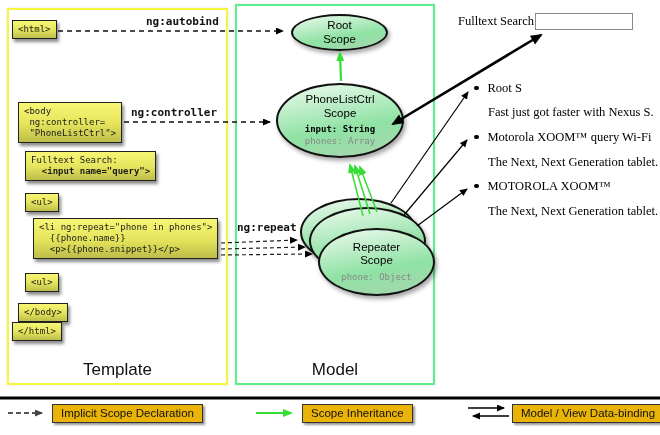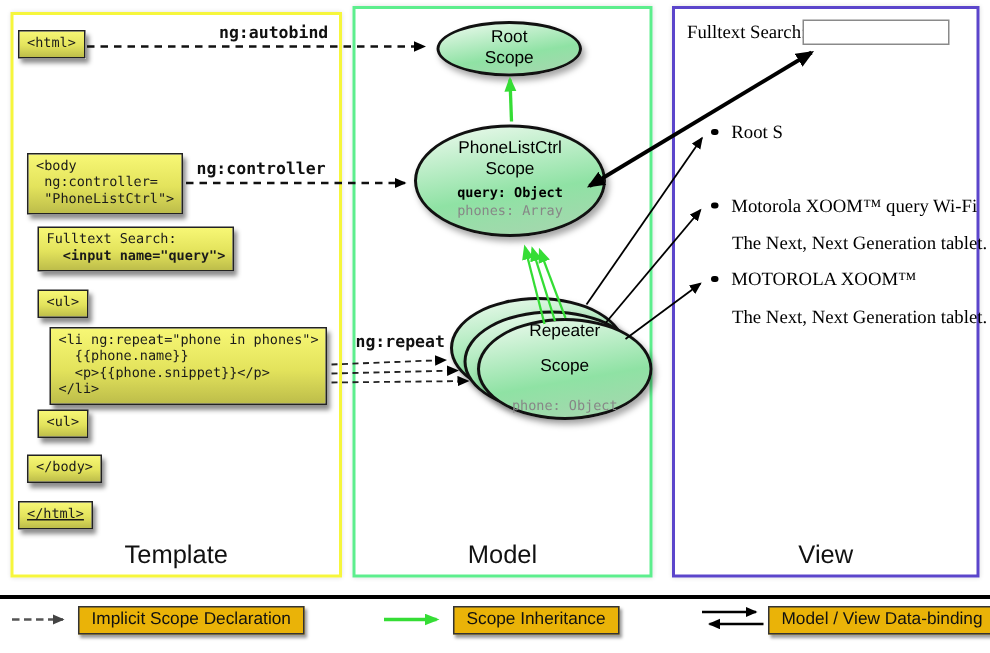--- a/index.html
+++ b/index.html
@@ -60,87 +60,84 @@
 <body>
 
 <div class="canvas">
 
   <div class="panel template">
     <div class="panel-label">Template</div>
   </div>
   <div class="panel model">
     <div class="panel-label">Model</div>
   </div>
-  <div class="panel view">
-    <div class="panel-label">View</div>
-  </div>
 
   <div class="codebox" style="left:12px;top:20px;text-align:center;">
     <div>&lt;html&gt;</div>
   </div>
   <div class="codebox" style="left:18px;top:102px;">
     <div>&lt;body</div>
     <div> ng:controller=</div>
     <div> "PhoneListCtrl"&gt;</div>
   </div>
   <div class="codebox" style="left:25px;top:151px;">
     <div>Fulltext Search:</div>
     <div class="b">  &lt;input name="query"&gt;</div>
   </div>
   <div class="codebox" style="left:25px;top:193px;">
     <div>&lt;ul&gt;</div>
   </div>
   <div class="codebox" style="left:33px;top:218px;">
     <div>&lt;li ng:repeat="phone in phones"&gt;</div>
     <div>  {{phone.name}}</div>
     <div>  &lt;p&gt;{{phone.snippet}}&lt;/p&gt;</div>
-    <div>&lt;/li&gt;</div>
   </div>
   <div class="codebox" style="left:25px;top:273px;">
     <div>&lt;ul&gt;</div>
   </div>
   <div class="codebox" style="left:18px;top:303px;">
     <div>&lt;/body&gt;</div>
   </div>
-  <div class="codebox" style="left:12px;top:334px;text-decoration:underline;">
+  <div class="codebox" style="left:12px;top:322px;">
     <div>&lt;/html&gt;</div>
   </div>
 
   <div class="arrow-label" style="left:146px;top:15px;">ng:autobind</div>
   <div class="arrow-label" style="left:131px;top:106px;">ng:controller</div>
   <div class="arrow-label" style="left:237px;top:221px;">ng:repeat</div>
 
   <div class="scope" style="left:291px;top:14px;width:93px;height:33px;">
     <div class="t">Root</div>
     <div class="t">Scope</div>
   </div>
   <div class="scope" style="left:276px;top:83px;width:124px;height:71px;">
     <div class="t">PhoneListCtrl</div>
     <div class="t">Scope</div>
     <div class="props">
-      <div class="q">query: Object</div>
+      <div class="q">input: String</div>
       <div class="g">phones: Array</div>
     </div>
   </div>
   <div class="scope" style="left:300px;top:198px;width:113px;height:64px;"></div>
   <div class="scope" style="left:309px;top:207px;width:113px;height:64px;"></div>
-  <div class="scope" style="left:318px;top:212px;width:113px;height:64px;gap:10px;">
+  <div class="scope" style="left:318px;top:228px;width:113px;height:64px;">
     <div class="t">Repeater</div>
     <div class="t">Scope</div>
     <div class="props">
       <div class="g">phone: Object</div>
     </div>
   </div>
 
   <div class="v-search-label">Fulltext Search:</div>
   <input class="v-input" type="text" value="" style="">
 
   <div class="v-name" style="top:81px;">
     <span class="dot"></span><span>Root S</span>
   </div>
+  <div class="v-snip" style="top:105px;">Fast just got faster with Nexus S.</div>
 
   <div class="v-name" style="top:130px;">
     <span class="dot"></span><span>Motorola XOOM™  query Wi-Fi</span>
   </div>
   <div class="v-snip" style="top:155px;">The Next, Next Generation tablet.</div>
 
   <div class="v-name" style="top:179px;">
     <span class="dot"></span><span>MOTOROLA XOOM™</span>
   </div>
   <div class="v-snip" style="top:204px;">The Next, Next Generation tablet.</div>

